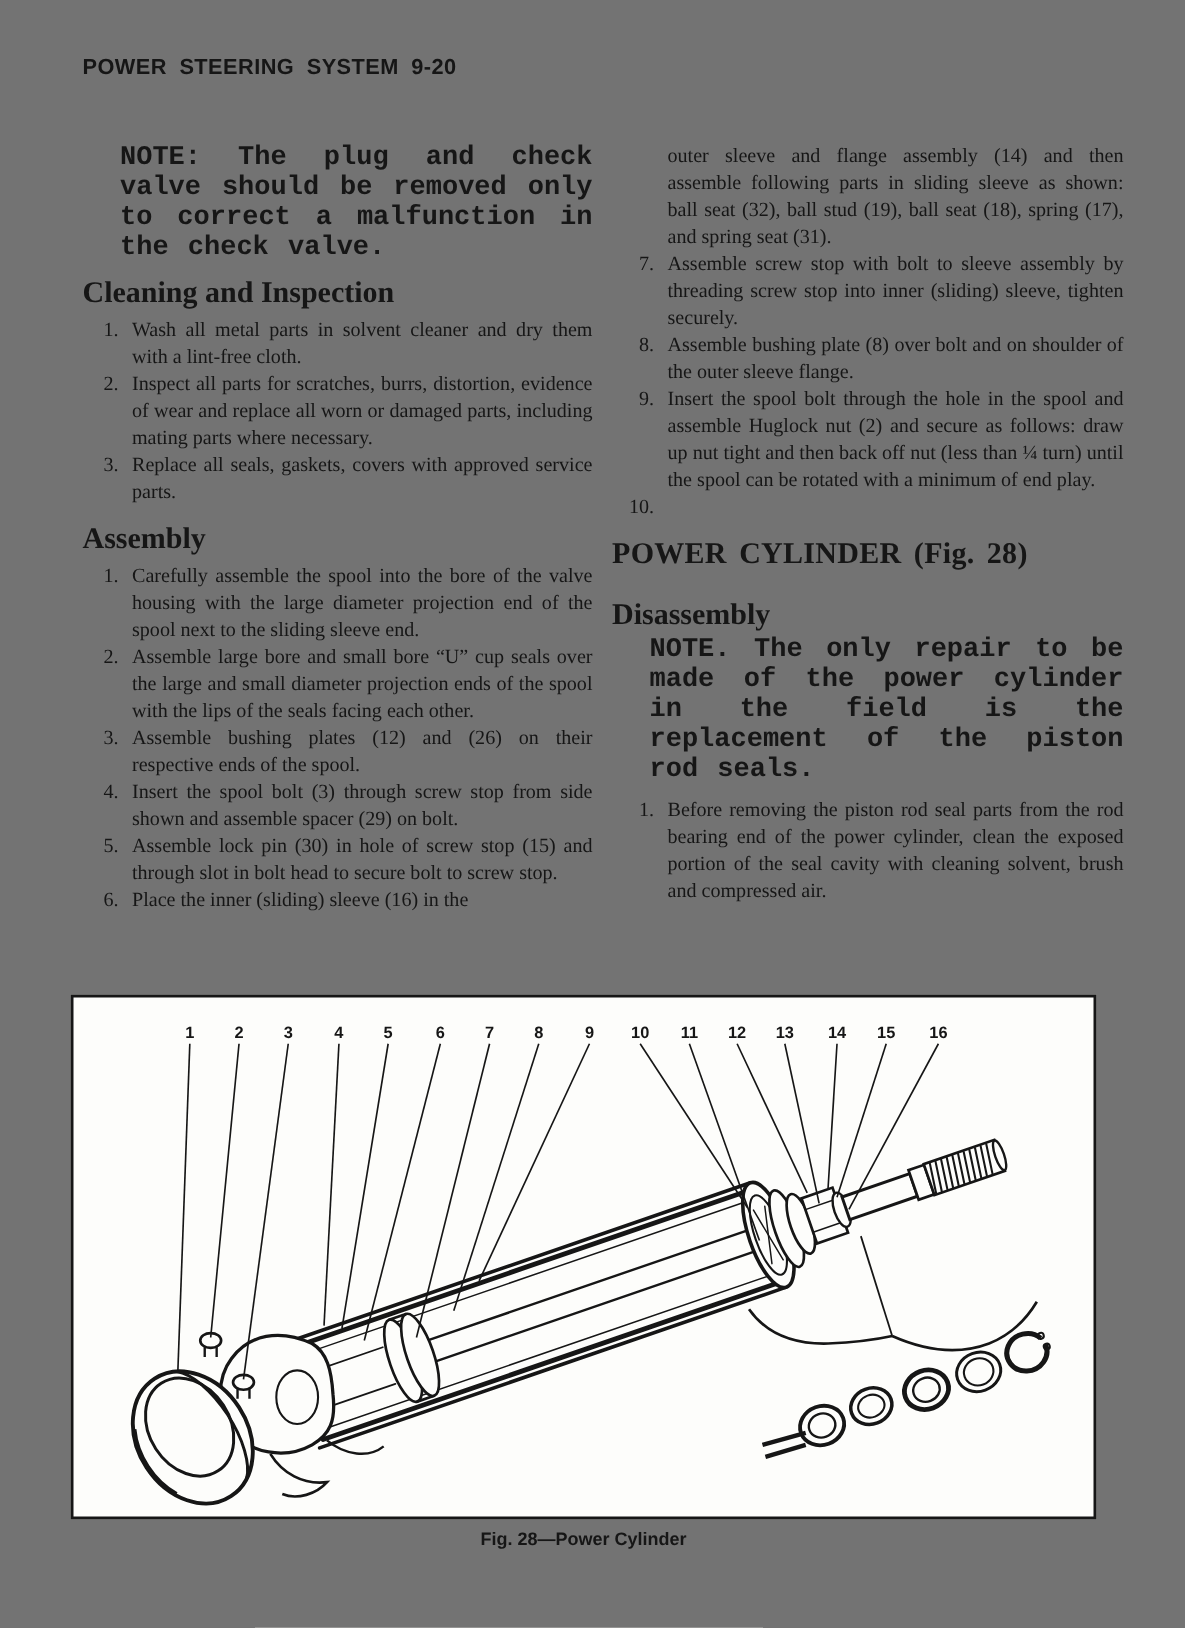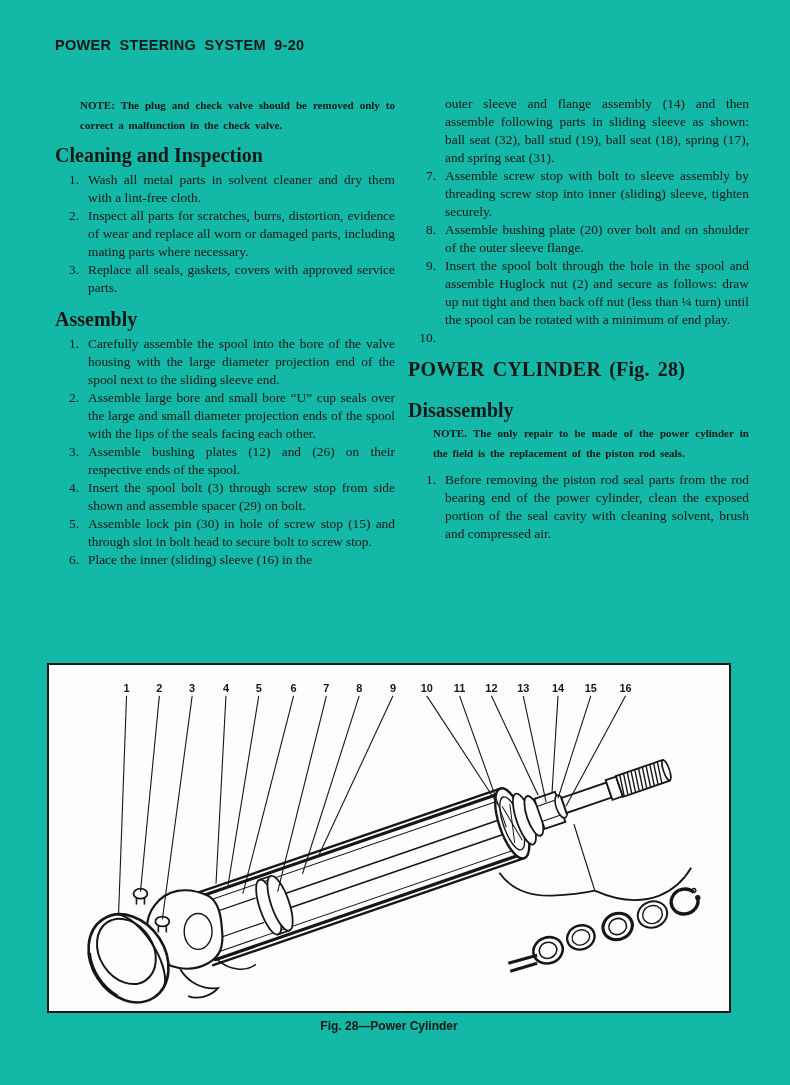--- a/index.html
+++ b/index.html
@@ -4,36 +4,36 @@
 <style>
   html,body{margin:0;padding:0;}
   body{
     width:790px;height:1085px;
     background:#fdfdfb;
     color:#161616;
     font-family:"Liberation Serif", serif;
     position:relative;
     overflow:hidden;
   }
-  .page{position:absolute;inset:0;background:#14b8a6;}
+  .page{position:absolute;inset:0;background:#737373;}
   .page-header{
     position:absolute;left:55px;top:37px;
     font-family:"Liberation Sans", sans-serif;
     font-weight:bold;font-size:14.5px;letter-spacing:.3px;word-spacing:4px;
   }
   .columns{
     position:absolute;left:55px;top:88px;width:694px;
     display:flex;gap:13px;
   }
   .col{width:340px;}
   .col-right{width:341px;}
   .note-block{
     margin:7px 0 0 25px;
-    font-family:Liberation Serif, serif;
-    font-weight:bold;font-size:11px;line-height:20px;
+    font-family:Liberation Mono, monospace;
+    font-weight:bold;font-size:18px;line-height:20px;
     text-align:justify;word-spacing:2px;
   }
   .sec-heading{
     font-weight:bold;font-size:20px;line-height:17px;
     margin:14px 0 7px 0;
   }
   .sec-heading.first{margin-top:12px;}
   .sec-heading.caps{word-spacing:3px;letter-spacing:.2px;}
   .sec-heading.sub{margin:24px 0 4px 0;}
   .list{margin:0;}
@@ -117,21 +117,21 @@
     <div class="col col-right">
       <div class="cont-par">outer sleeve and flange assembly (14) and then assemble following parts in sliding sleeve as shown: ball seat (32), ball stud (19), ball seat (18), spring (17), and spring seat (31).</div>
 
       <div class="list">
         <div class="item">
           <span class="num">7.</span>
           <span class="txt">Assemble screw stop with bolt to sleeve assembly by threading screw stop into inner (sliding) sleeve, tighten securely.</span>
         </div>
         <div class="item">
           <span class="num">8.</span>
-          <span class="txt">Assemble bushing plate (20) over bolt and on shoulder of the outer sleeve flange.</span>
+          <span class="txt">Assemble bushing plate (8) over bolt and on shoulder of the outer sleeve flange.</span>
         </div>
         <div class="item">
           <span class="num">9.</span>
           <span class="txt">Insert the spool bolt through the hole in the spool and assemble Huglock nut (2) and secure as follows: draw up nut tight and then back off nut (less than ¼ turn) until the spool can be rotated with a minimum of end play.</span>
         </div>
         <div class="item">
           <span class="num">10.</span>
         </div>
       </div>
 

